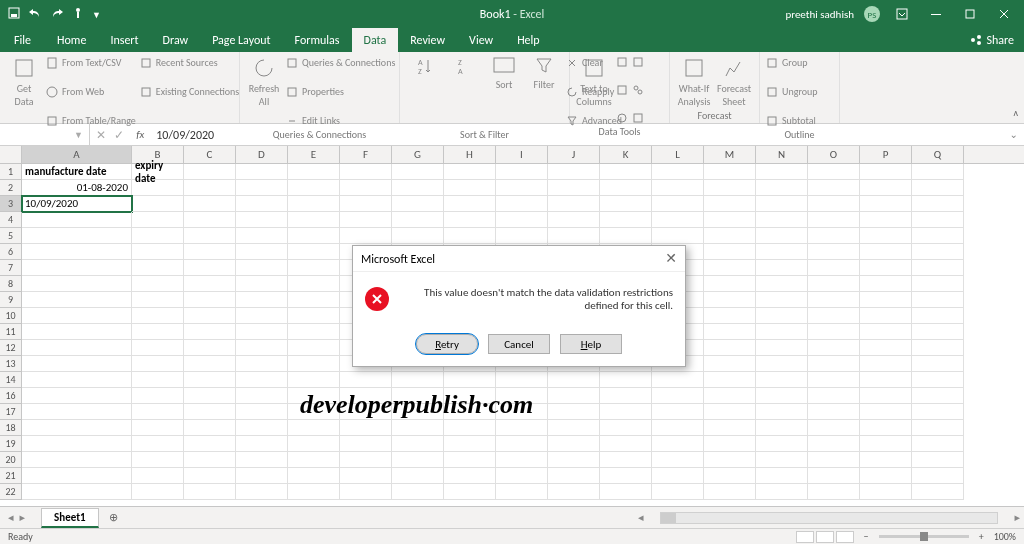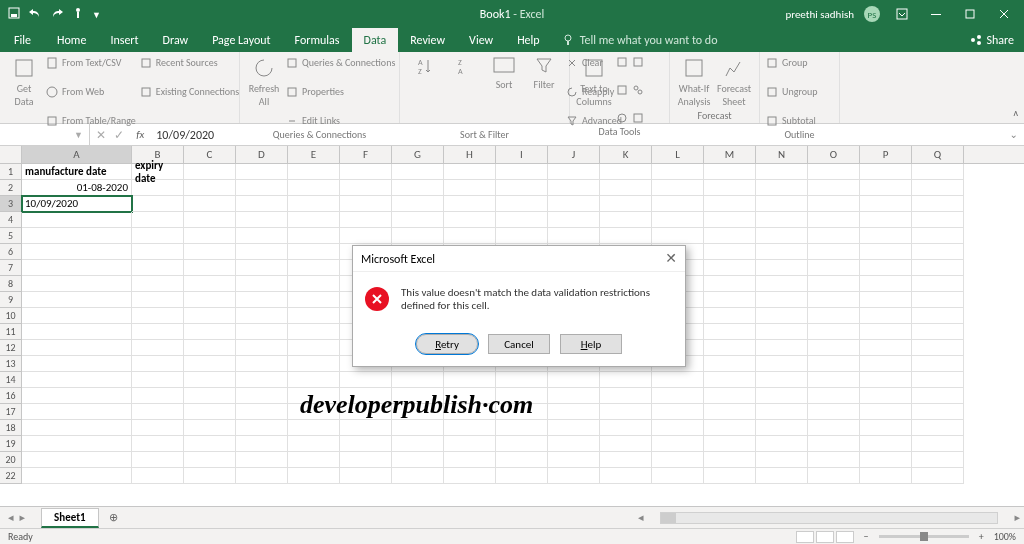--- a/index.html
+++ b/index.html
@@ -57,21 +57,21 @@
 .cell.bold { font-weight: bold; }
 .cell-selected { outline: 2px solid #217346; outline-offset: -1px; }
 
 
 .dialog { position: absolute; left: 352px; top: 245px; width: 334px; background: #fff; border: 1px solid #aaa; box-shadow: 3px 3px 8px rgba(0,0,0,.3); font-size: 11px; }
 .dlg-title { height: 26px; display: flex; align-items: center; justify-content: space-between; padding: 0 8px; border-bottom: 1px solid #eee; font-size: 12px; }
 .dlg-close { font-size: 14px; color: #666; }
 .dlg-body { padding: 14px 12px; display: flex; align-items: center; gap: 12px; }
 .dlg-icon { width: 24px; height: 24px; border-radius: 50%; background: #e81123; display: flex; align-items: center; justify-content: center; flex-shrink: 0; }
 .dlg-icon svg { fill: #fff; }
-.dlg-msg { font-size: 11px; color: #333; }
+.dlg-msg { font-size: 11px; color: #333; text-align: right; }
 .dlg-btns { display: flex; justify-content: center; gap: 10px; padding: 8px 0 12px; }
 .dlg-btn { min-width: 62px; height: 20px; font-size: 11px; background: #e1e1e1; border: 1px solid #adadad; display: flex; align-items: center; justify-content: center; }
 .dlg-btn.primary { outline: 1px solid #0078d7; border-radius: 10px; }
 .underline { text-decoration: underline; }
 
 
 .watermark { position: absolute; left: 300px; top: 390px; font-family: "Segoe Script", cursive; font-size: 26px; font-style: italic; font-weight: bold; color: #000; }
 
 
 .sheettabs { position: absolute; bottom: 16px; left: 0; right: 0; height: 22px; background: #f3f2f1; border-top: 1px solid #c6c6c6; display: flex; align-items: center; font-size: 11px; }
@@ -145,27 +145,20 @@
   <div class="rtab file">File</div>
   <div class="rtab">Home</div>
   <div class="rtab">Insert</div>
   <div class="rtab">Draw</div>
   <div class="rtab">Page Layout</div>
   <div class="rtab">Formulas</div>
   <div class="rtab active">Data</div>
   <div class="rtab">Review</div>
   <div class="rtab">View</div>
   <div class="rtab">Help</div>
-  <div class="tellme">
-    <svg width="12" height="12" fill="#cfe6d9">
-        <circle cx="6" cy="4" r="3" fill="none" stroke="#cfe6d9"></circle>
-        <rect x="5" y="7" width="2" height="4"></rect>
-      </svg>
-    <span>Tell me what you want to do</span>
-  </div>
   <div class="share">
     <svg width="12" height="12" fill="#fff">
         <circle cx="3" cy="6" r="2"></circle>
         <circle cx="9" cy="3" r="2"></circle>
         <circle cx="9" cy="9" r="2"></circle>
       </svg>
     <span>Share</span>
   </div>
 </div>
 
@@ -801,20 +794,40 @@
         <div class="cell" style="width: 52px;"></div>
         <div class="cell" style="width: 52px;"></div>
         <div class="cell" style="width: 52px;"></div>
         <div class="cell" style="width: 52px;"></div>
         <div class="cell" style="width: 52px;"></div>
         <div class="cell" style="width: 52px;"></div>
         <div class="cell" style="width: 52px;"></div>
         <div class="cell" style="width: 52px;"></div>
       </div>
       <div class="row">
+        <div class="rowhdr">21</div>
+        <div class="cell" style="width: 110px;"></div>
+        <div class="cell" style="width: 52px;"></div>
+        <div class="cell" style="width: 52px;"></div>
+        <div class="cell" style="width: 52px;"></div>
+        <div class="cell" style="width: 52px;"></div>
+        <div class="cell" style="width: 52px;"></div>
+        <div class="cell" style="width: 52px;"></div>
+        <div class="cell" style="width: 52px;"></div>
+        <div class="cell" style="width: 52px;"></div>
+        <div class="cell" style="width: 52px;"></div>
+        <div class="cell" style="width: 52px;"></div>
+        <div class="cell" style="width: 52px;"></div>
+        <div class="cell" style="width: 52px;"></div>
+        <div class="cell" style="width: 52px;"></div>
+        <div class="cell" style="width: 52px;"></div>
+        <div class="cell" style="width: 52px;"></div>
+        <div class="cell" style="width: 52px;"></div>
+      </div>
+      <div class="row">
         <div class="rowhdr">22</div>
         <div class="cell" style="width: 110px;"></div>
         <div class="cell" style="width: 52px;"></div>
         <div class="cell" style="width: 52px;"></div>
         <div class="cell" style="width: 52px;"></div>
         <div class="cell" style="width: 52px;"></div>
         <div class="cell" style="width: 52px;"></div>
         <div class="cell" style="width: 52px;"></div>
         <div class="cell" style="width: 52px;"></div>
         <div class="cell" style="width: 52px;"></div>

